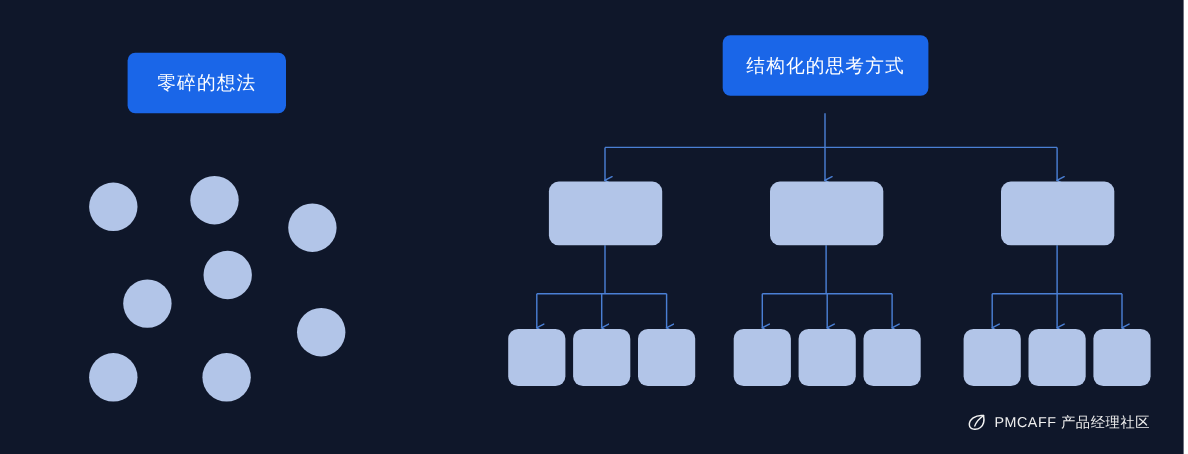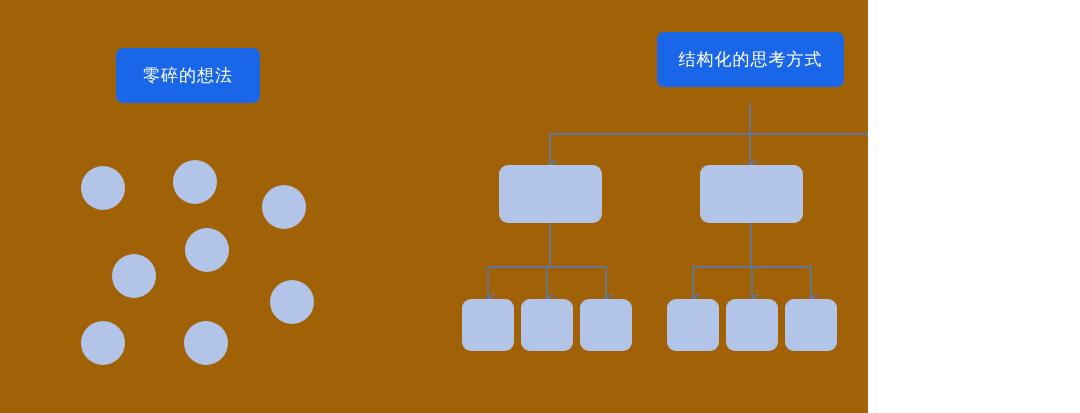--- a/index.html
+++ b/index.html
@@ -69,21 +69,21 @@
   }
   #watermark-logo {
     width: 19px;
     height: 19px;
     display: block;
   }
 </style>
 </head>
 <body>
 
-<div id="canvas" style="width: 868px; height: 413px; background: #a16207;">
+<div id="canvas" style="width: 1076px; height: 413px; background: #0f172a;">
 
   <svg id="diagram-svg" viewBox="0 0 1080 413" xmlns="http://www.w3.org/2000/svg">
     <defs>
       <marker id="arrowhead" markerWidth="9" markerHeight="9" refX="4" refY="7" orient="auto" markerUnits="userSpaceOnUse">
         <path d="M 0.6 0.6 L 4 7.2 L 7.4 0.6" fill="none" stroke="#4a7fd4" stroke-width="1.3" stroke-linecap="round" stroke-linejoin="round"></path>
       </marker>
     </defs>
 
     <g>
       <circle cx="103" cy="188" r="22" fill="#b2c5e8"></circle>

